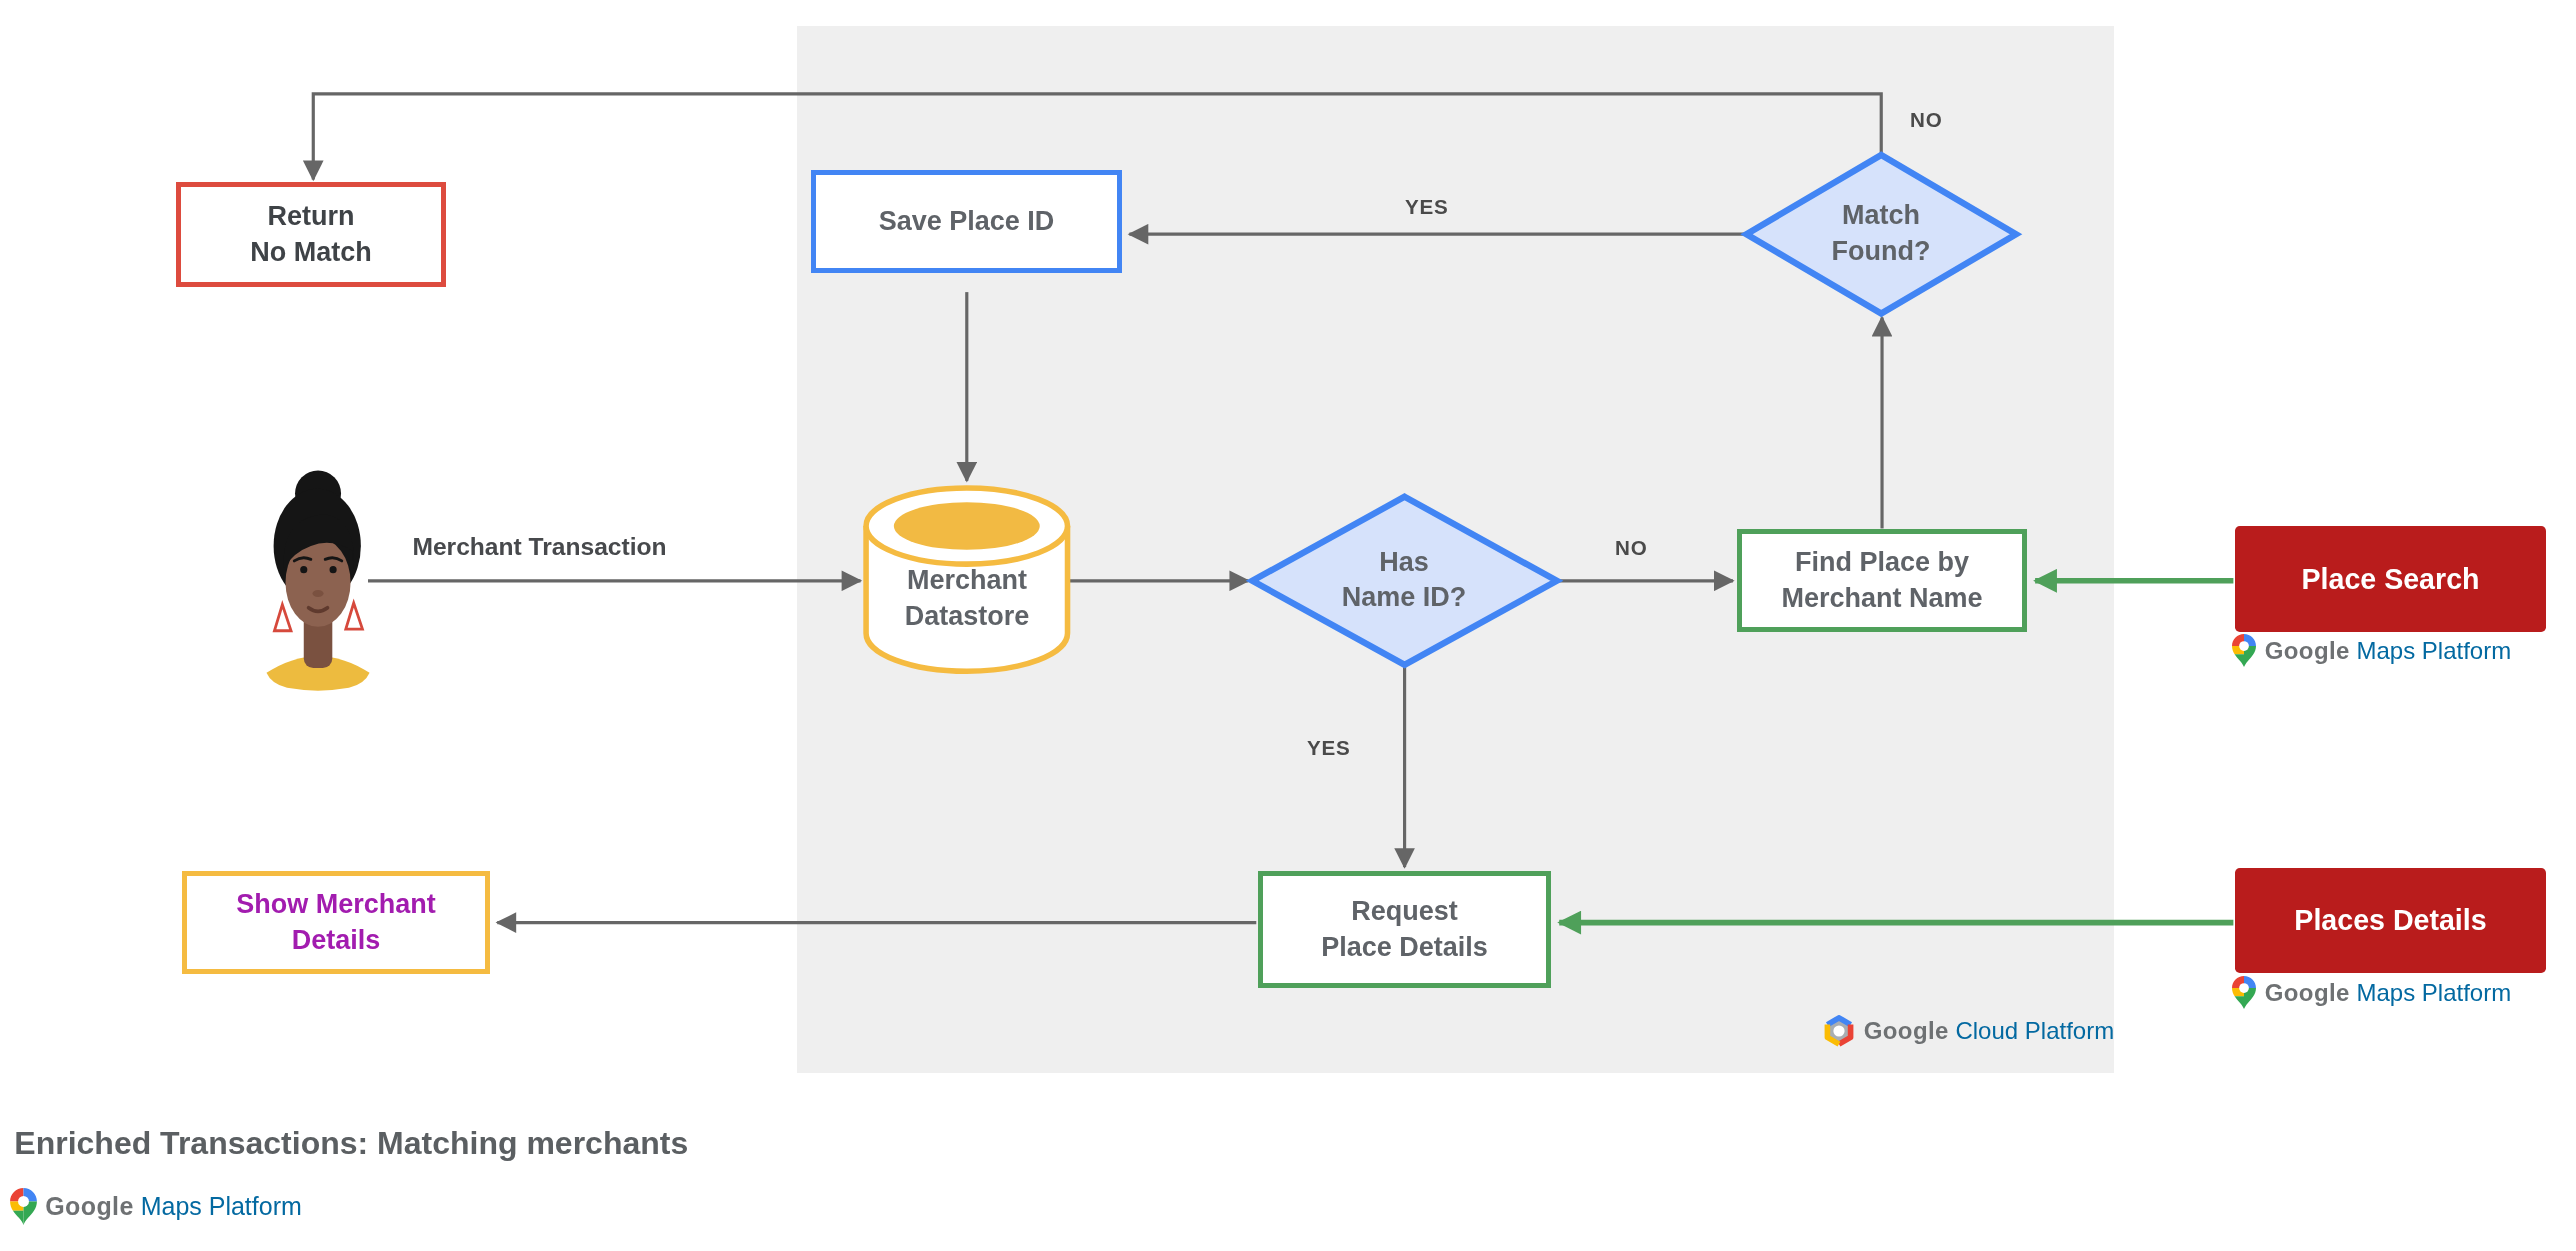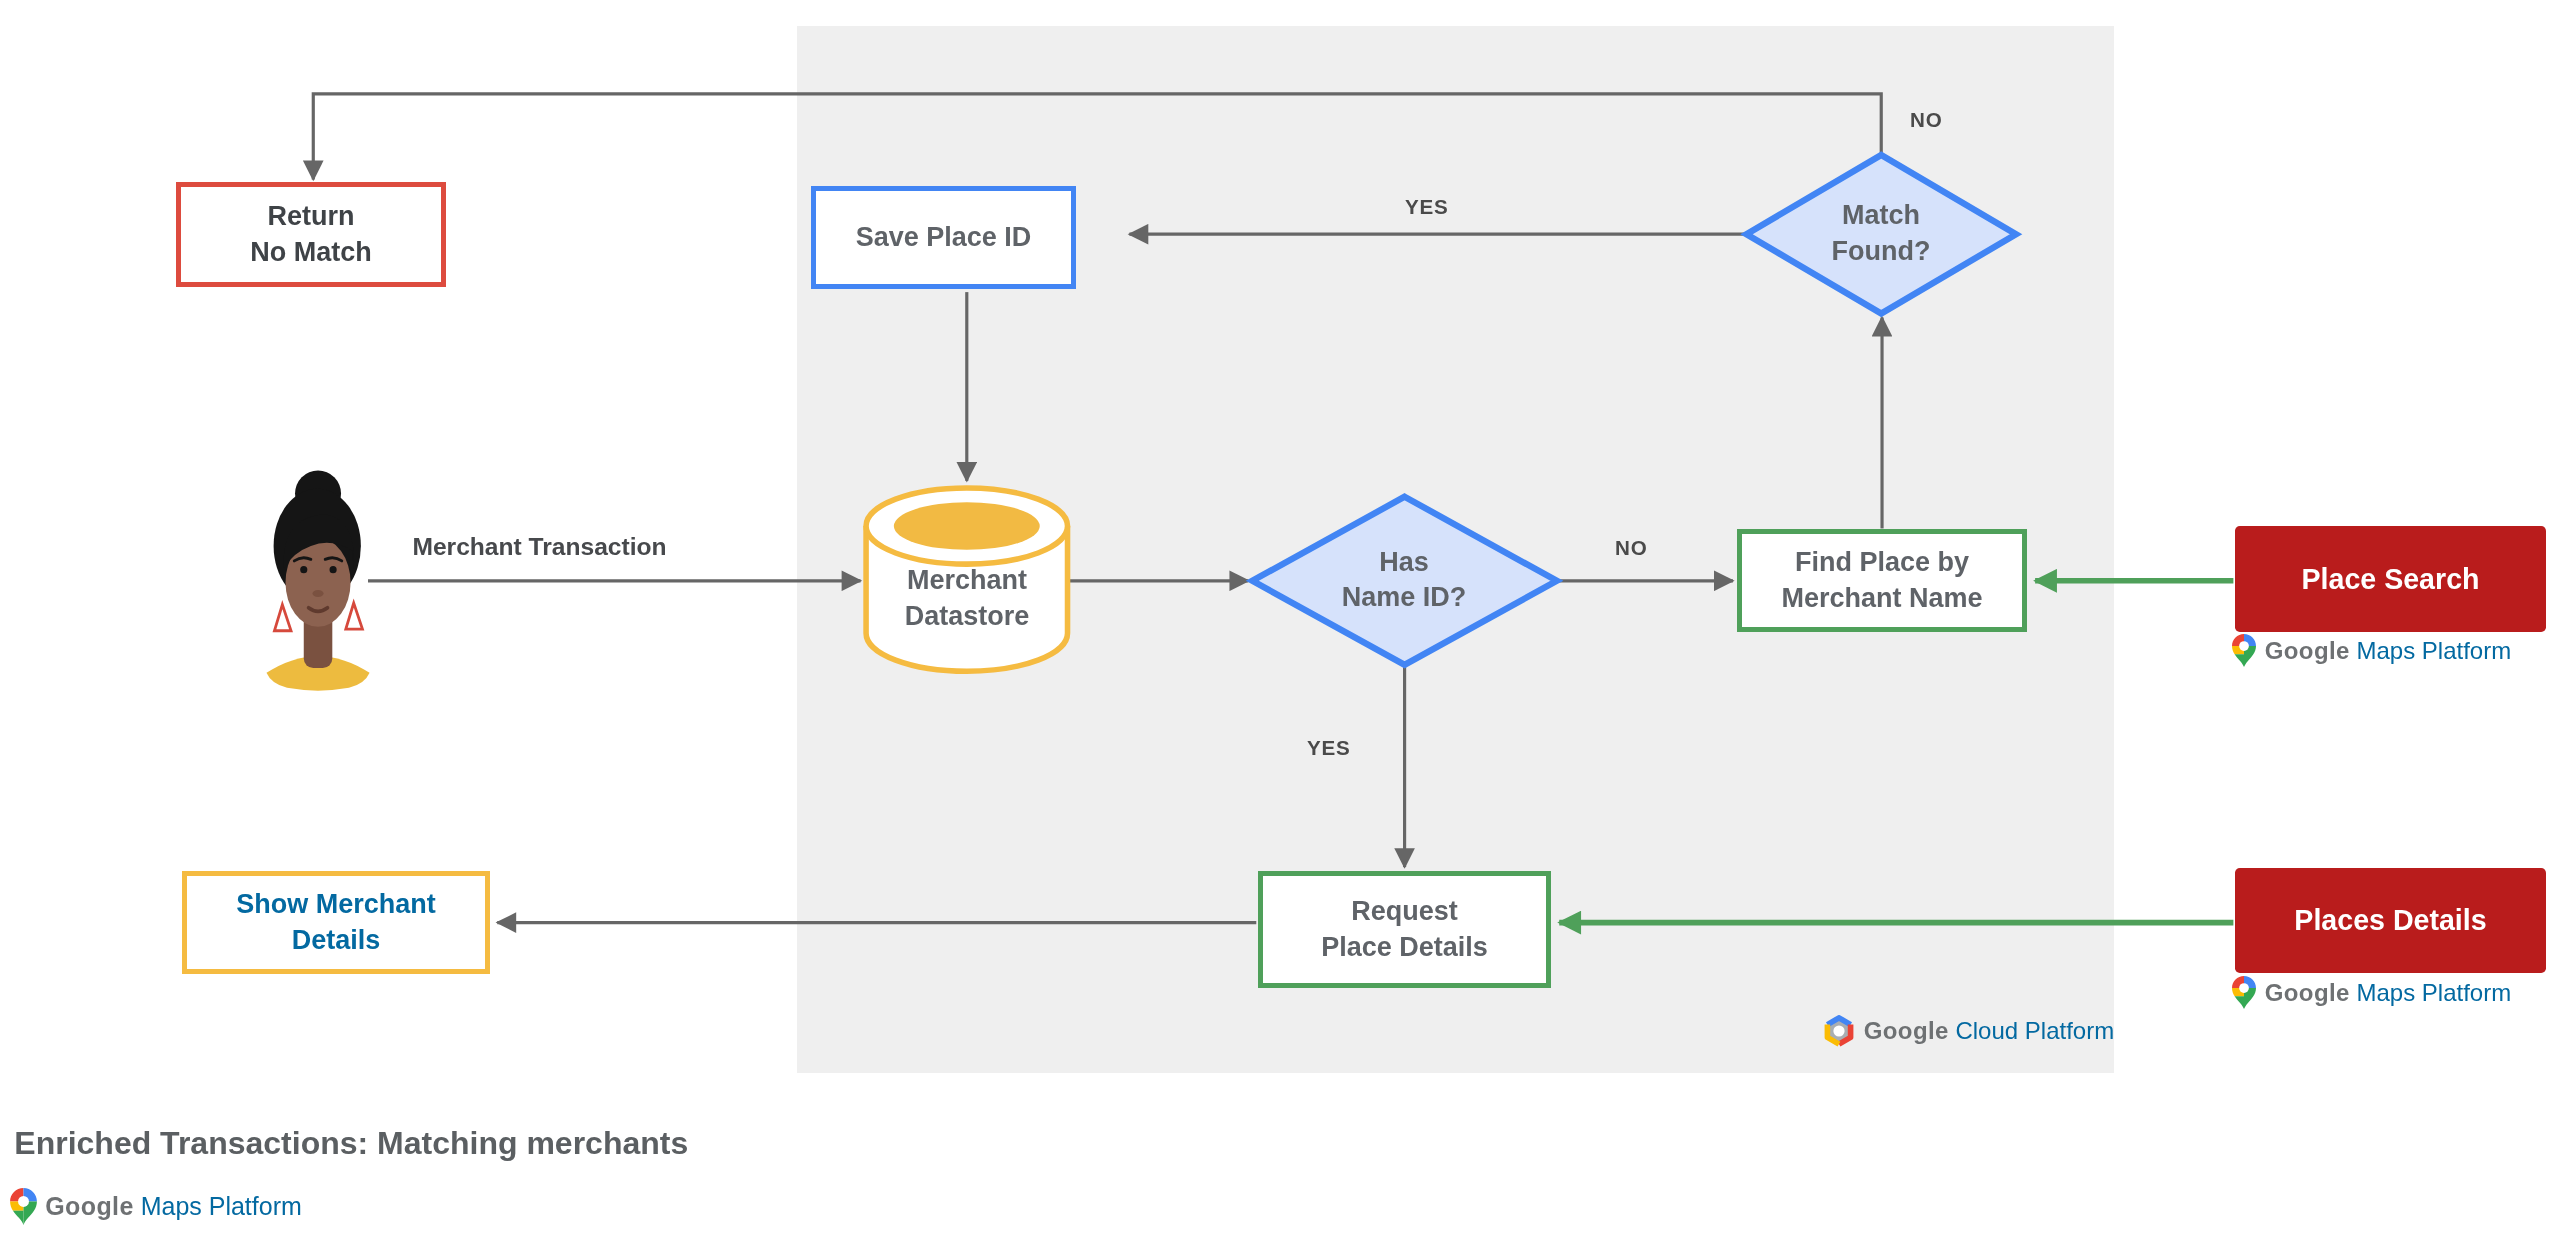--- a/index.html
+++ b/index.html
@@ -8,21 +8,21 @@
   #panel{position:absolute;left:797px;top:26px;width:1317px;height:1047px;background:#EFEFEF;}
   #overlay{position:absolute;left:0;top:0;width:2576px;height:1252px;}
   .edge{stroke:#666666;stroke-width:4;fill:none;}
   .gedge{stroke:#4FA05A;stroke-width:7;fill:none;}
   .node{position:absolute;background:#ffffff;display:flex;align-items:center;justify-content:center;
         text-align:center;font-weight:700;font-size:27px;line-height:1.32;color:#5F6368;
         white-space:pre-line;box-sizing:border-box;}
   .b-red{border:5.6px solid #DD4B3E;color:#3F4347;}
   .b-blue{border:5.6px solid #4285F4;}
   .b-green{border:5.6px solid #4FA05A;}
-  .b-yellow{border:5.6px solid #F5BB41;color:#0369a1;}
+  .b-yellow{border:5.6px solid #F5BB41;color:#a21caf;}
   .api{position:absolute;background:#b91c1c;color:#ffffff;border:none;border-radius:4.8px;
        display:flex;align-items:center;justify-content:center;font-weight:700;font-size:28.6px;}
   .float-label{position:absolute;display:flex;align-items:center;justify-content:center;
        text-align:center;font-weight:700;font-size:27px;color:#5F6368;white-space:pre-line;line-height:1.3;}
   .edge-label{position:absolute;font-weight:700;font-size:20.6px;color:#4A4A4A;letter-spacing:0.8px;}
   .actor-label{position:absolute;left:357px;top:533px;width:365px;text-align:center;
        font-weight:700;font-size:24.6px;color:#47494C;}
   .logo-row{position:absolute;display:flex;align-items:center;gap:8.7px;font-size:24px;white-space:nowrap;}
   .logo-brand{color:#6E7173;font-weight:600;letter-spacing:0.4px;}
   .logo-product{color:#0369a1;font-weight:400;}
@@ -107,21 +107,21 @@
       <ellipse cx="401" cy="748" rx="7" ry="4.5" fill="#7A5140"></ellipse>
       <path d="M 389 766 Q 401 775 413 766" stroke="#5F3A2E" stroke-width="4.5" fill="none" stroke-linecap="round"></path>
       <polygon points="356,762 346,795 367,795" fill="none" stroke="#D6493C" stroke-width="3.5"></polygon>
       <polygon points="446,760 436,793 457,793" fill="none" stroke="#D6493C" stroke-width="3.5"></polygon>
     </g>
   </svg>
 
   <div class="node b-red" style="left:176px;top:182px;width:270px;height:105px;">Return
 No Match</div>
 
-  <div class="node b-blue" style="left:811px;top:186px;width:265px;height:103px;">Save Place ID</div>
+  <div class="node b-blue" style="left:811px;top:170px;width:311px;height:103px;">Save Place ID</div>
 
   <div class="node b-green" style="left:1737px;top:529px;width:290px;height:103px;">Find Place by
 Merchant Name</div>
 
   <div class="node b-green" style="left:1258px;top:871px;width:293px;height:117px;">Request
 Place Details</div>
 
   <div class="node b-yellow" style="left:182px;top:871px;width:308px;height:103px;">Show Merchant
 Details</div>
 

